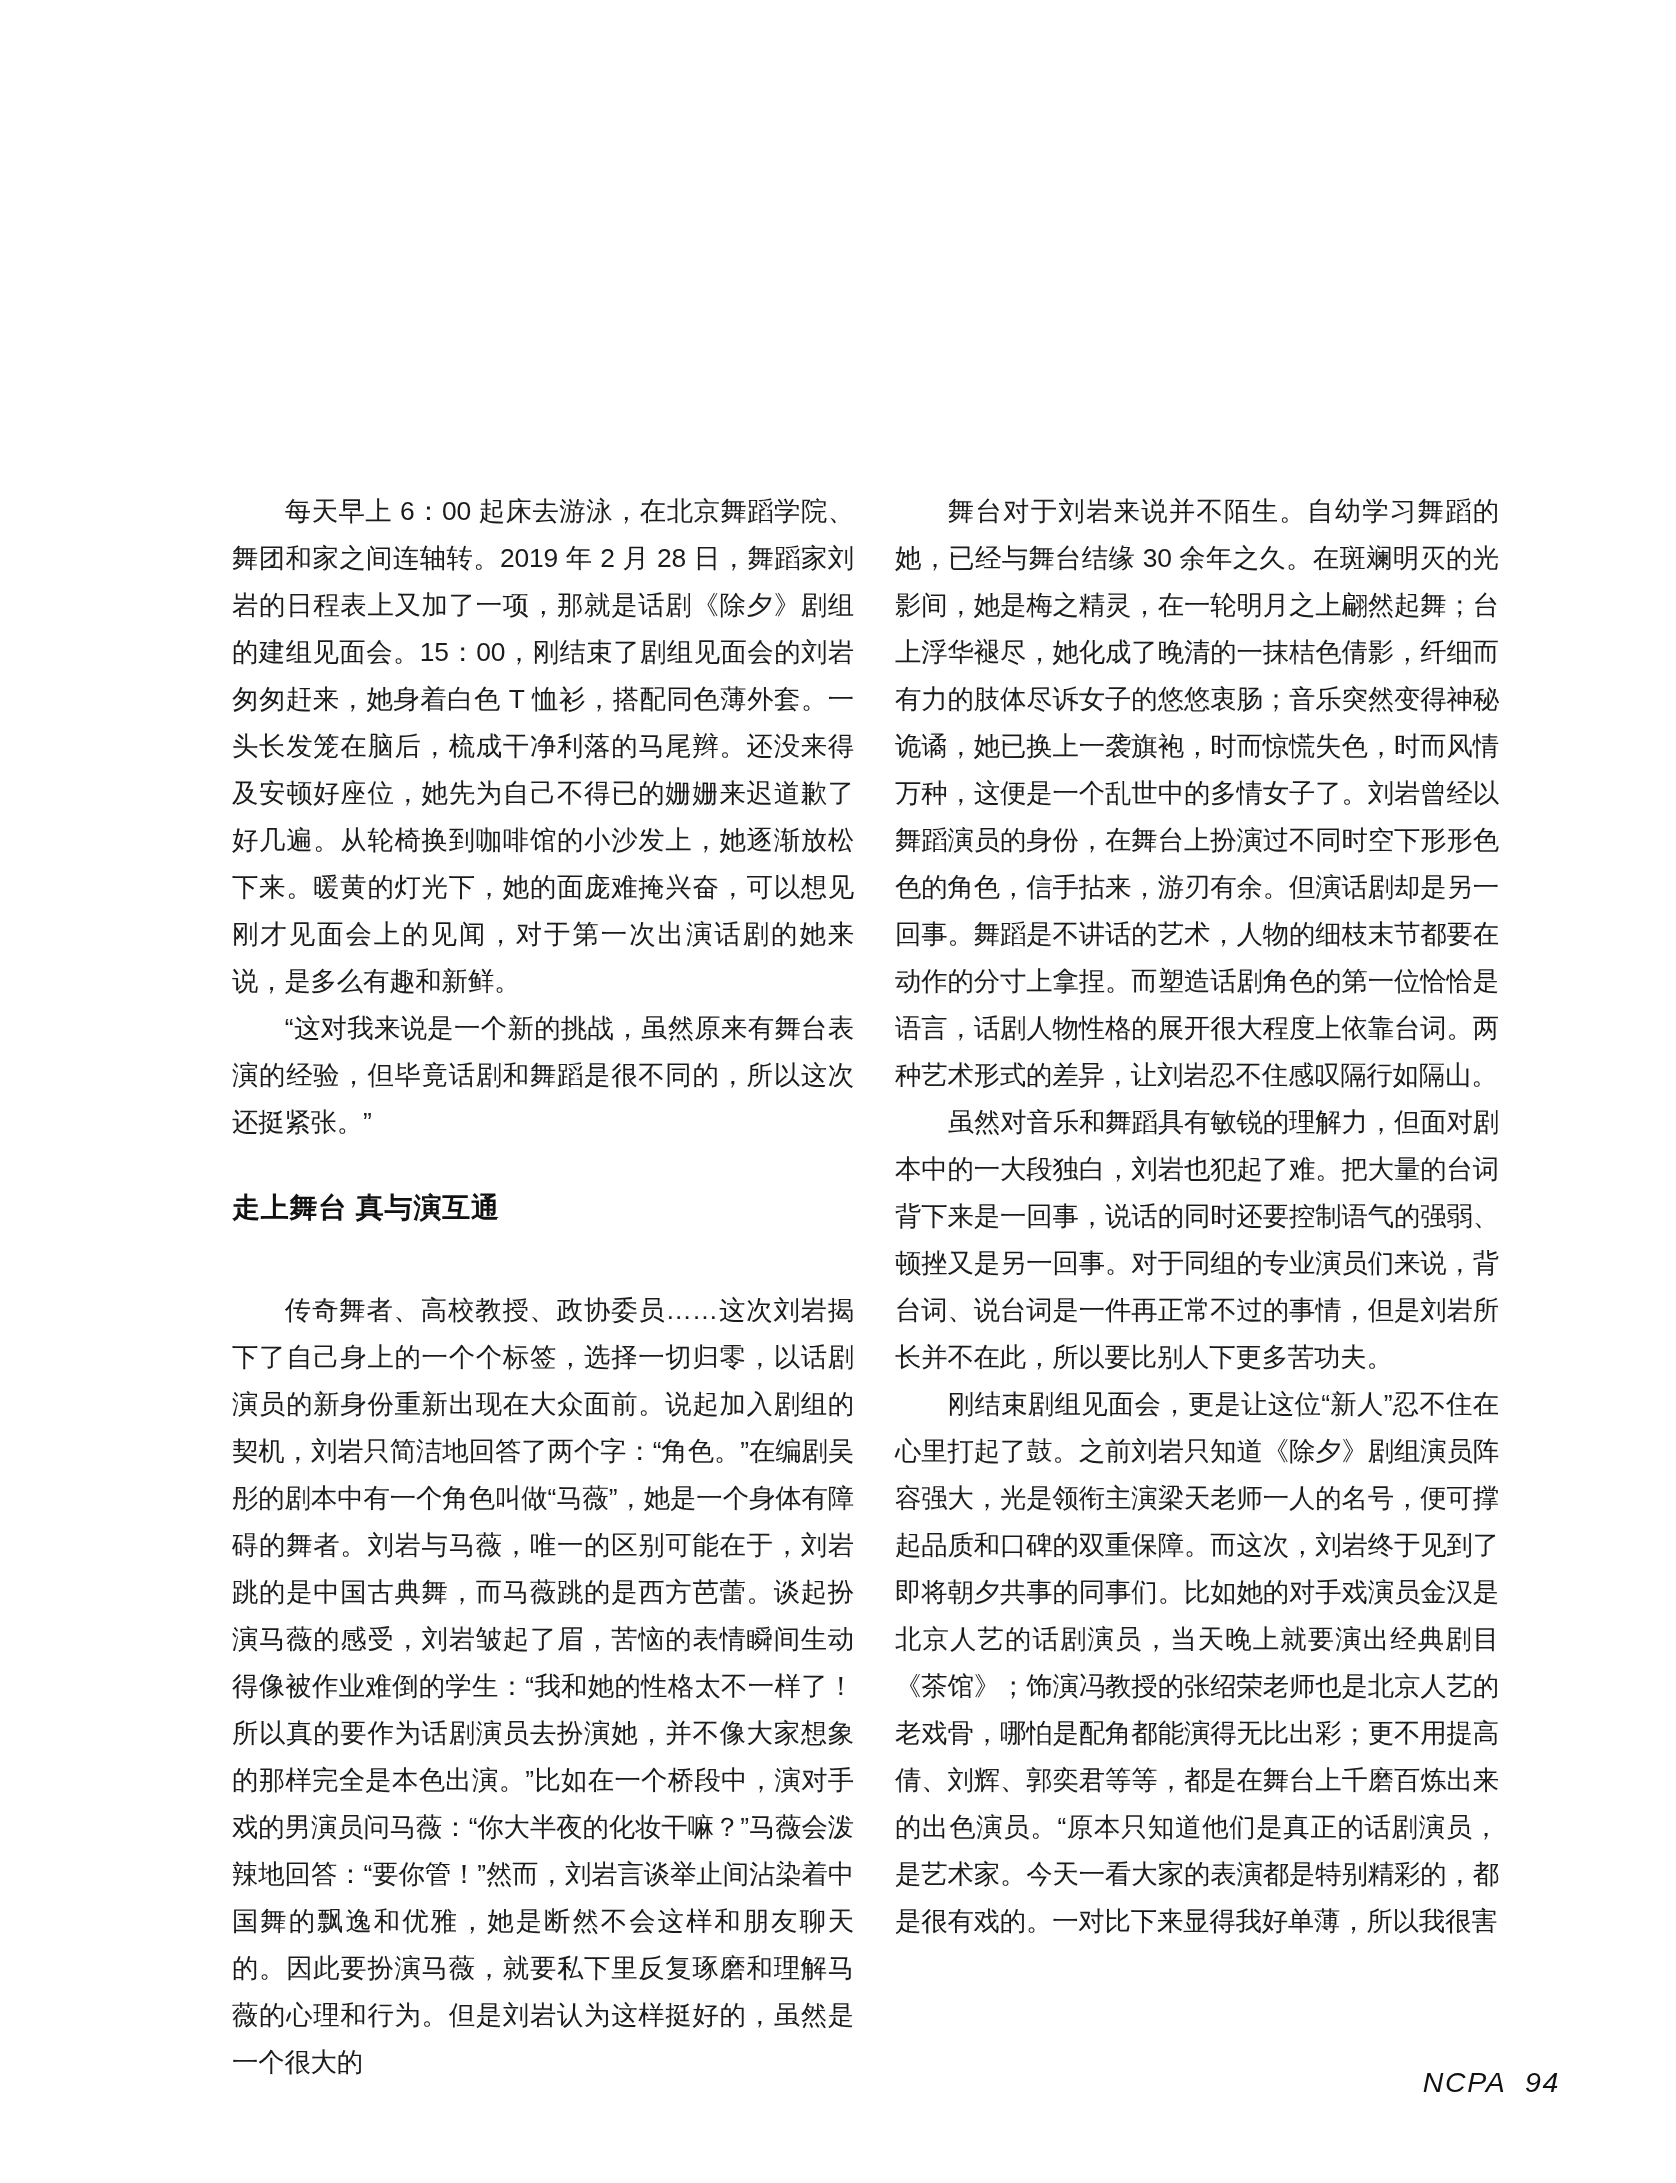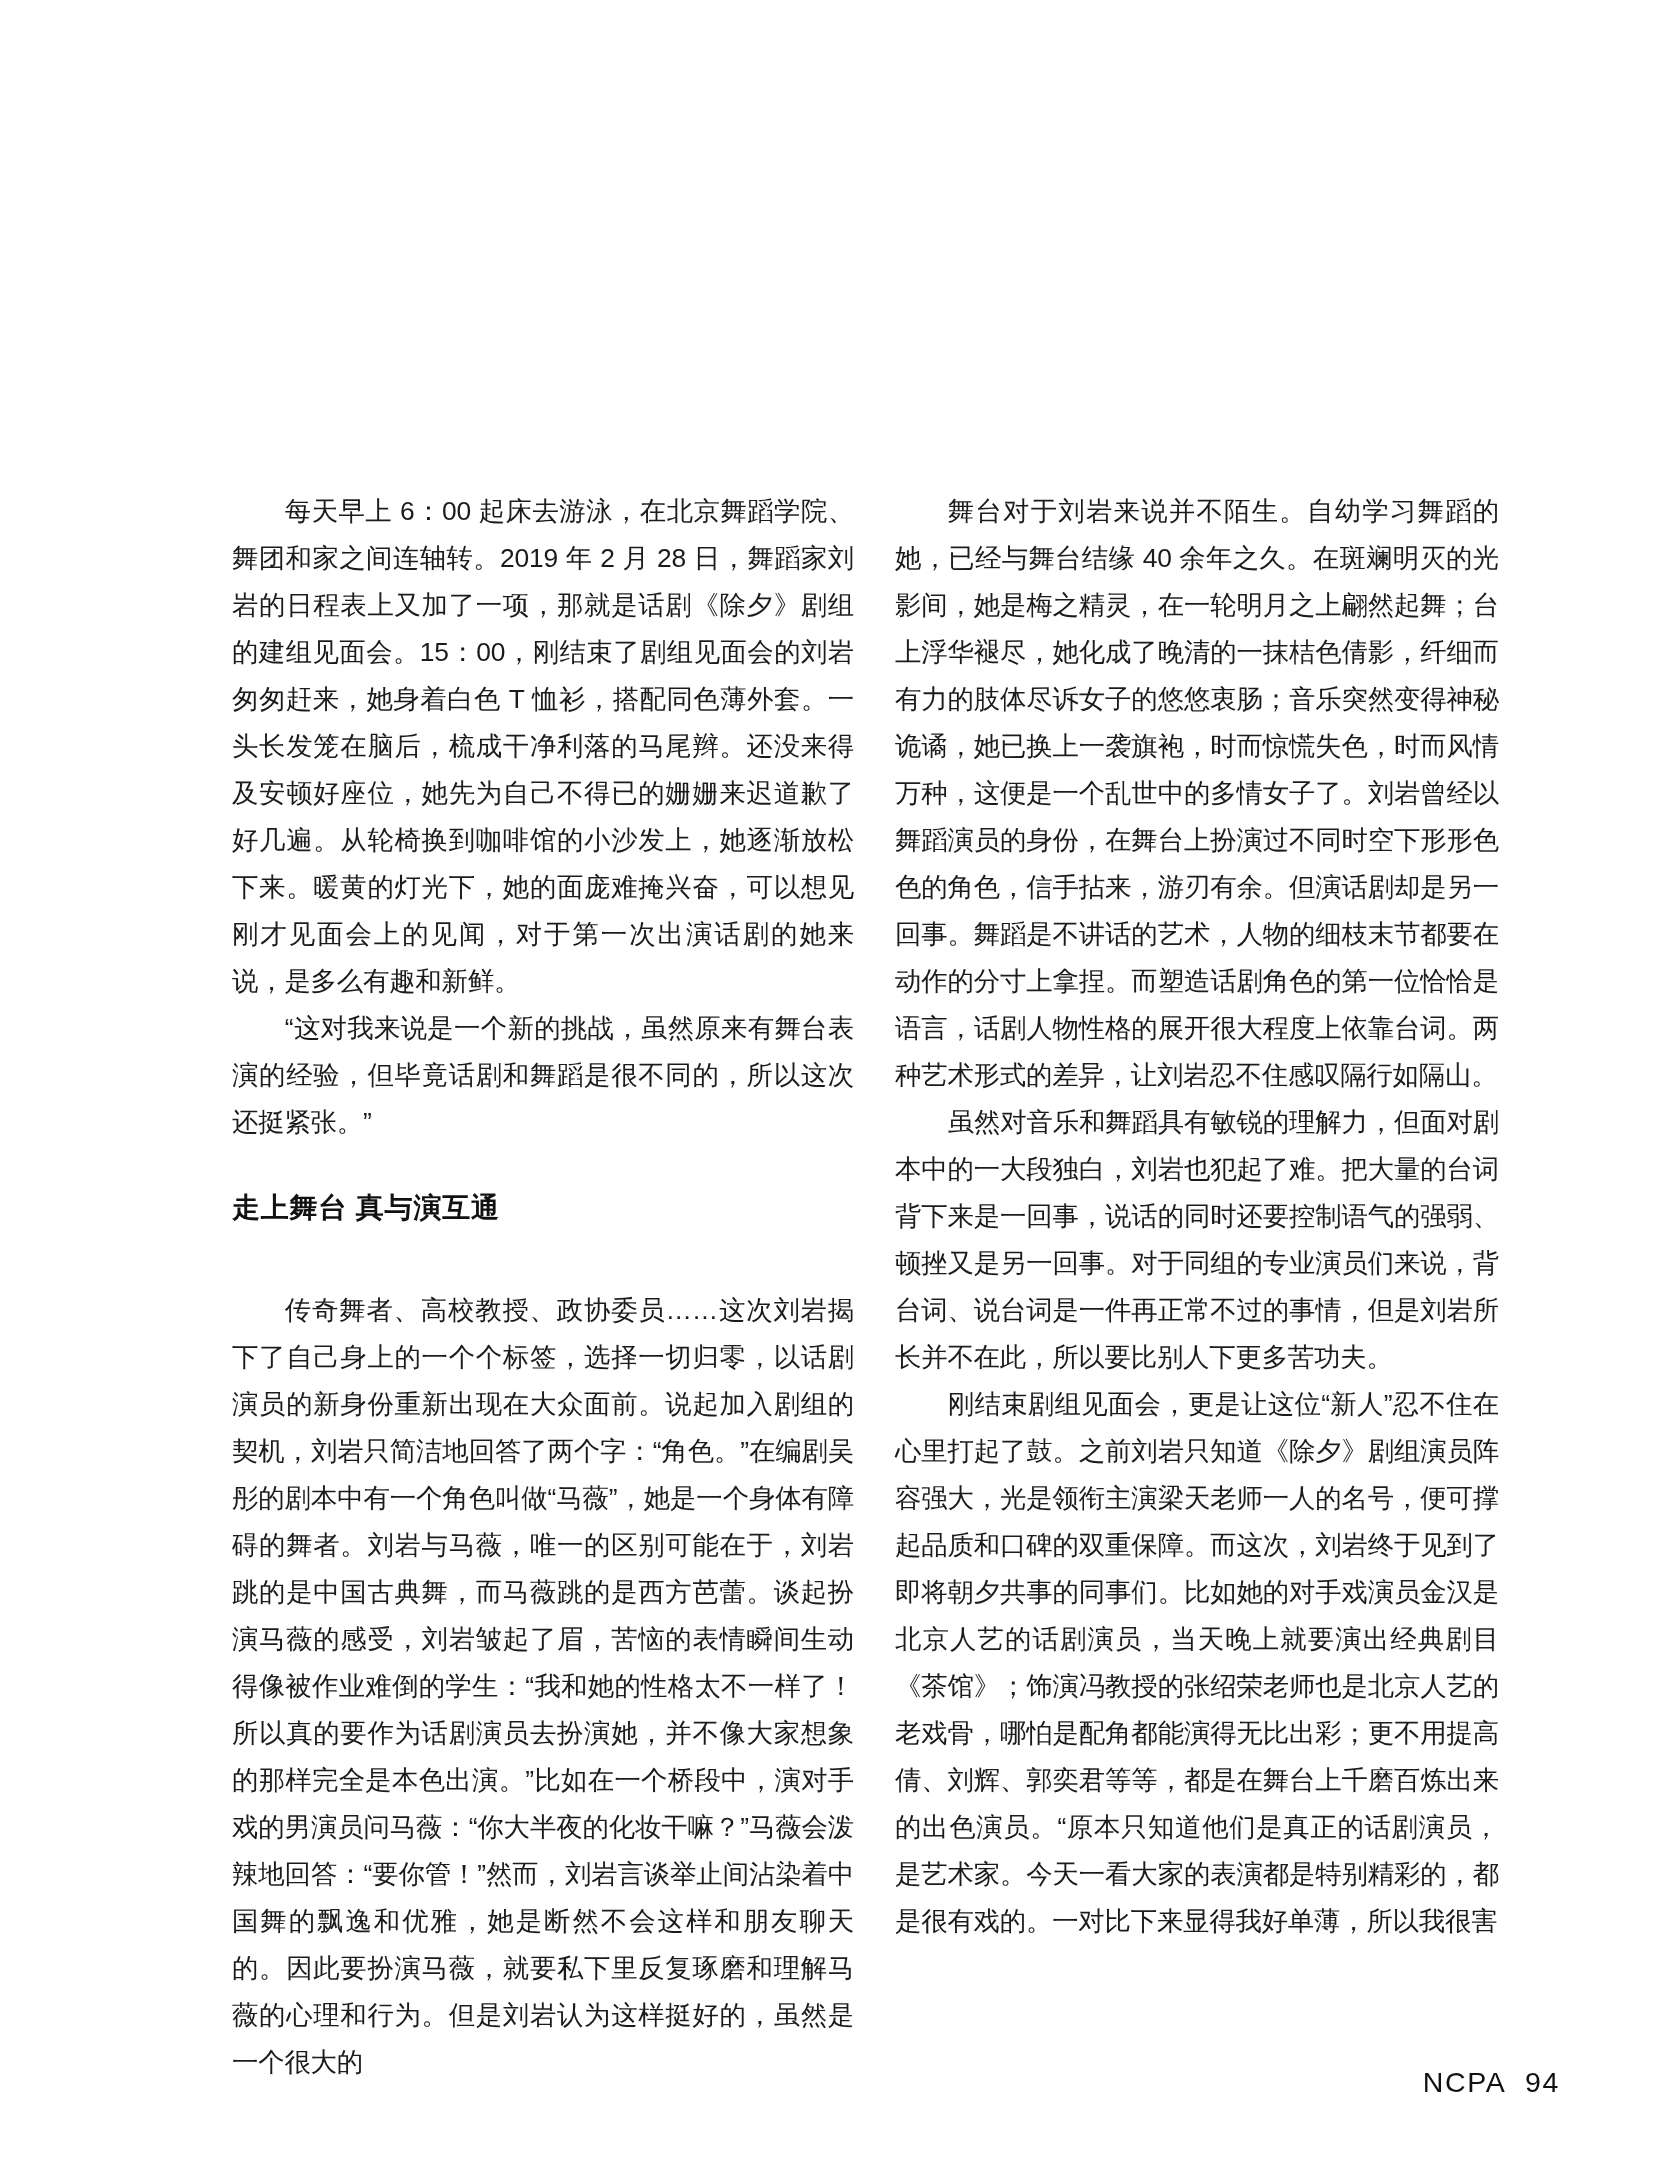--- a/index.html
+++ b/index.html
@@ -50,36 +50,37 @@
   .footer {
     position: absolute;
     top: 2066px;
     right: 117px;
     display: flex;
     align-items: baseline;
     gap: 18.4px;
     color: #111111;
     font-size: 28.5px;
     letter-spacing: 1.7px;
+    font-style: italic;
   }
 </style>
 </head>
 <body>
 
 <div class="page">
 
   <div class="content">
     <div class="col col-left">
         <p class="para indent">每天早上 6：00 起床去游泳，在北京舞蹈学院、舞团和家之间连轴转。2019 年 2 月 28 日，舞蹈家刘岩的日程表上又加了一项，那就是话剧《除夕》剧组的建组见面会。15：00，刚结束了剧组见面会的刘岩匆匆赶来，她身着白色 T 恤衫，搭配同色薄外套。一头长发笼在脑后，梳成干净利落的马尾辫。还没来得及安顿好座位，她先为自己不得已的姗姗来迟道歉了好几遍。从轮椅换到咖啡馆的小沙发上，她逐渐放松下来。暖黄的灯光下，她的面庞难掩兴奋，可以想见刚才见面会上的见闻，对于第一次出演话剧的她来说，是多么有趣和新鲜。</p>
         <p class="para indent">“这对我来说是一个新的挑战，虽然原来有舞台表演的经验，但毕竟话剧和舞蹈是很不同的，所以这次还挺紧张。”</p>
         <h2 class="section-heading">走上舞台 真与演互通</h2>
         <p class="para indent">传奇舞者、高校教授、政协委员……这次刘岩揭下了自己身上的一个个标签，选择一切归零，以话剧演员的新身份重新出现在大众面前。说起加入剧组的契机，刘岩只简洁地回答了两个字：“角色。”在编剧吴彤的剧本中有一个角色叫做“马薇”，她是一个身体有障碍的舞者。刘岩与马薇，唯一的区别可能在于，刘岩跳的是中国古典舞，而马薇跳的是西方芭蕾。谈起扮演马薇的感受，刘岩皱起了眉，苦恼的表情瞬间生动得像被作业难倒的学生：“我和她的性格太不一样了！所以真的要作为话剧演员去扮演她，并不像大家想象的那样完全是本色出演。”比如在一个桥段中，演对手戏的男演员问马薇：“你大半夜的化妆干嘛？”马薇会泼辣地回答：“要你管！”然而，刘岩言谈举止间沾染着中国舞的飘逸和优雅，她是断然不会这样和朋友聊天的。因此要扮演马薇，就要私下里反复琢磨和理解马薇的心理和行为。但是刘岩认为这样挺好的，虽然是一个很大的</p>
       </div>
     <div class="col col-right">
-        <p class="para indent">舞台对于刘岩来说并不陌生。自幼学习舞蹈的她，已经与舞台结缘 40 余年之久。在斑斓明灭的光影间，她是梅之精灵，在一轮明月之上翩然起舞；台上浮华褪尽，她化成了晚清的一抹桔色倩影，纤细而有力的肢体尽诉女子的悠悠衷肠；音乐突然变得神秘诡谲，她已换上一袭旗袍，时而惊慌失色，时而风情万种，这便是一个乱世中的多情女子了。刘岩曾经以舞蹈演员的身份，在舞台上扮演过不同时空下形形色色的角色，信手拈来，游刃有余。但演话剧却是另一回事。舞蹈是不讲话的艺术，人物的细枝末节都要在动作的分寸上拿捏。而塑造话剧角色的第一位恰恰是语言，话剧人物性格的展开很大程度上依靠台词。两种艺术形式的差异，让刘岩忍不住感叹隔行如隔山。</p>
+        <p class="para indent">舞台对于刘岩来说并不陌生。自幼学习舞蹈的她，已经与舞台结缘 30 余年之久。在斑斓明灭的光影间，她是梅之精灵，在一轮明月之上翩然起舞；台上浮华褪尽，她化成了晚清的一抹桔色倩影，纤细而有力的肢体尽诉女子的悠悠衷肠；音乐突然变得神秘诡谲，她已换上一袭旗袍，时而惊慌失色，时而风情万种，这便是一个乱世中的多情女子了。刘岩曾经以舞蹈演员的身份，在舞台上扮演过不同时空下形形色色的角色，信手拈来，游刃有余。但演话剧却是另一回事。舞蹈是不讲话的艺术，人物的细枝末节都要在动作的分寸上拿捏。而塑造话剧角色的第一位恰恰是语言，话剧人物性格的展开很大程度上依靠台词。两种艺术形式的差异，让刘岩忍不住感叹隔行如隔山。</p>
         <p class="para indent">虽然对音乐和舞蹈具有敏锐的理解力，但面对剧本中的一大段独白，刘岩也犯起了难。把大量的台词背下来是一回事，说话的同时还要控制语气的强弱、顿挫又是另一回事。对于同组的专业演员们来说，背台词、说台词是一件再正常不过的事情，但是刘岩所长并不在此，所以要比别人下更多苦功夫。</p>
         <p class="para indent">刚结束剧组见面会，更是让这位“新人”忍不住在心里打起了鼓。之前刘岩只知道《除夕》剧组演员阵容强大，光是领衔主演梁天老师一人的名号，便可撑起品质和口碑的双重保障。而这次，刘岩终于见到了即将朝夕共事的同事们。比如她的对手戏演员金汉是北京人艺的话剧演员，当天晚上就要演出经典剧目《茶馆》；饰演冯教授的张绍荣老师也是北京人艺的老戏骨，哪怕是配角都能演得无比出彩；更不用提高倩、刘辉、郭奕君等等，都是在舞台上千磨百炼出来的出色演员。“原本只知道他们是真正的话剧演员，是艺术家。今天一看大家的表演都是特别精彩的，都是很有戏的。一对比下来显得我好单薄，所以我很害</p>
       </div>
   </div>
 
   <div class="footer">
     <span>NCPA</span>
     <span>94</span>
   </div>
 

